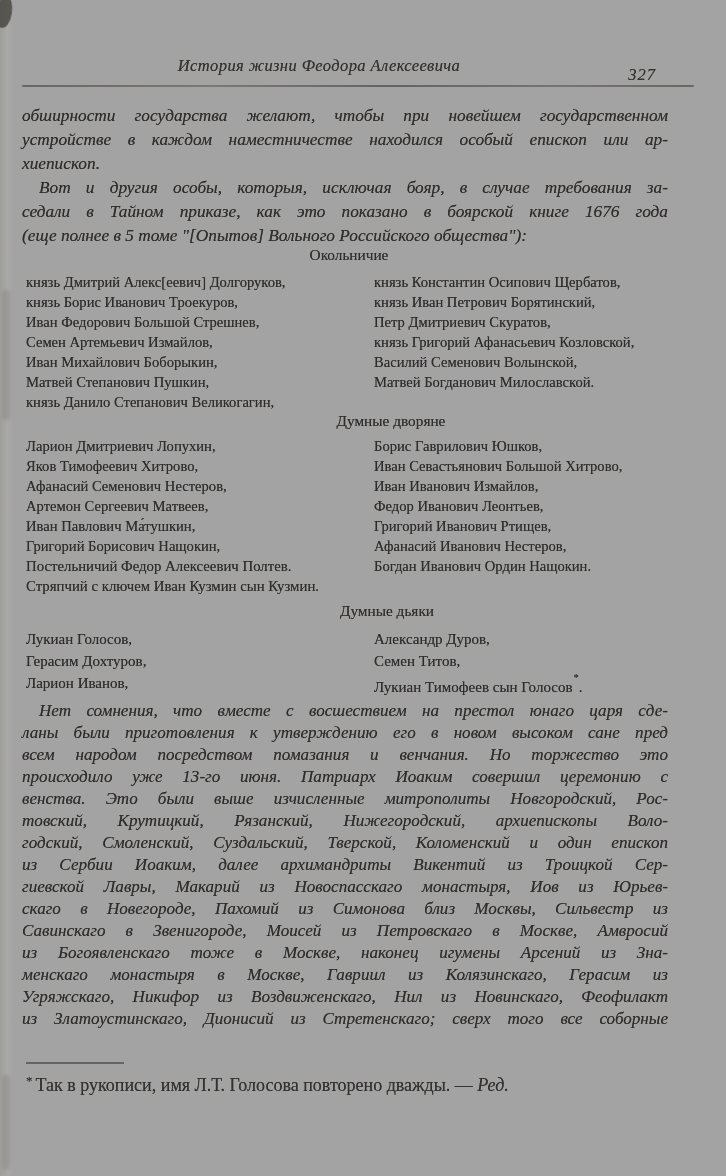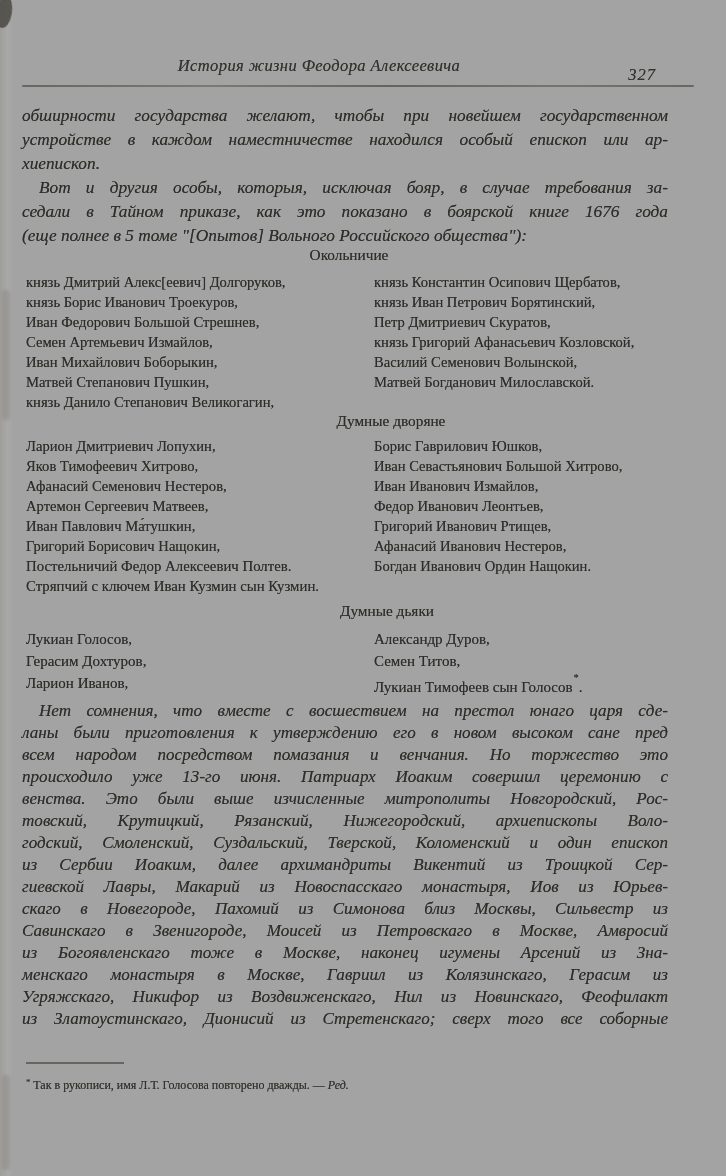--- a/index.html
+++ b/index.html
@@ -57,21 +57,21 @@
   .col { position:absolute; top:0; }
   .col-left { left:0; width:318px; }
   .col-right { left:320px; width:328px;margin-left:28px; }
   .names { font-size:14.6px; line-height:20px; }
   .names-lg { font-size:15px; line-height:22px; }
   .row { white-space:nowrap; }
   .fullwidth-lines { position:absolute; left:26px; width:646px; font-size:14.8px; line-height:20px; }
   sup.ast { font-size:0.7em; position:relative; top:-0.45em; margin-left:1px; }
   
   .footnote-rule { position:absolute; left:26px; top:1062px; width:98px; height:1.5px; background:#5d5b54; opacity:0.85; }
-  .footnote { position:absolute; left:26px; top:1076px; width:646px; font-size:12px; line-height:18px; color:#33322e; }
+  .footnote { position:absolute; left:26px; top:1076px; width:646px; font-size:18px; line-height:18px; color:#33322e; }
   .fn-marker { font-size:0.72em; position:relative; top:-0.5em; margin-right:3px; }
   .fn-ed { font-style:italic; }
 </style>
 </head>
 <body>
 
 <div class="page">
 
   <div class="scan-edge"></div>
   <div class="scan-streak streak-a"></div>

